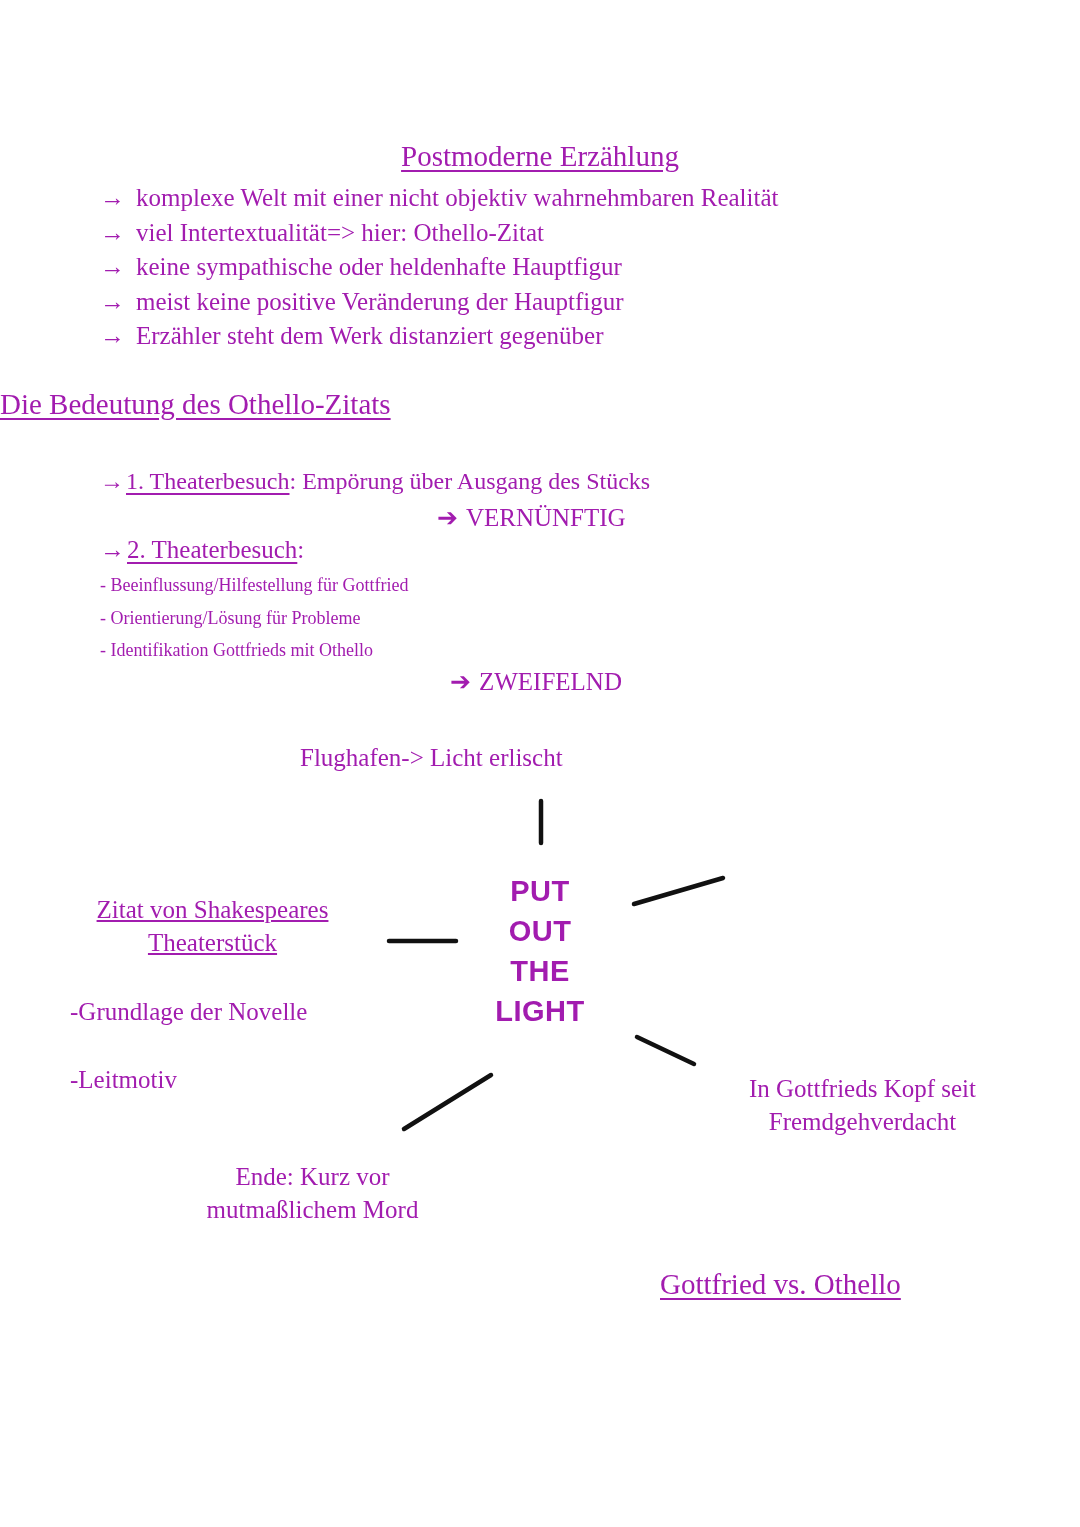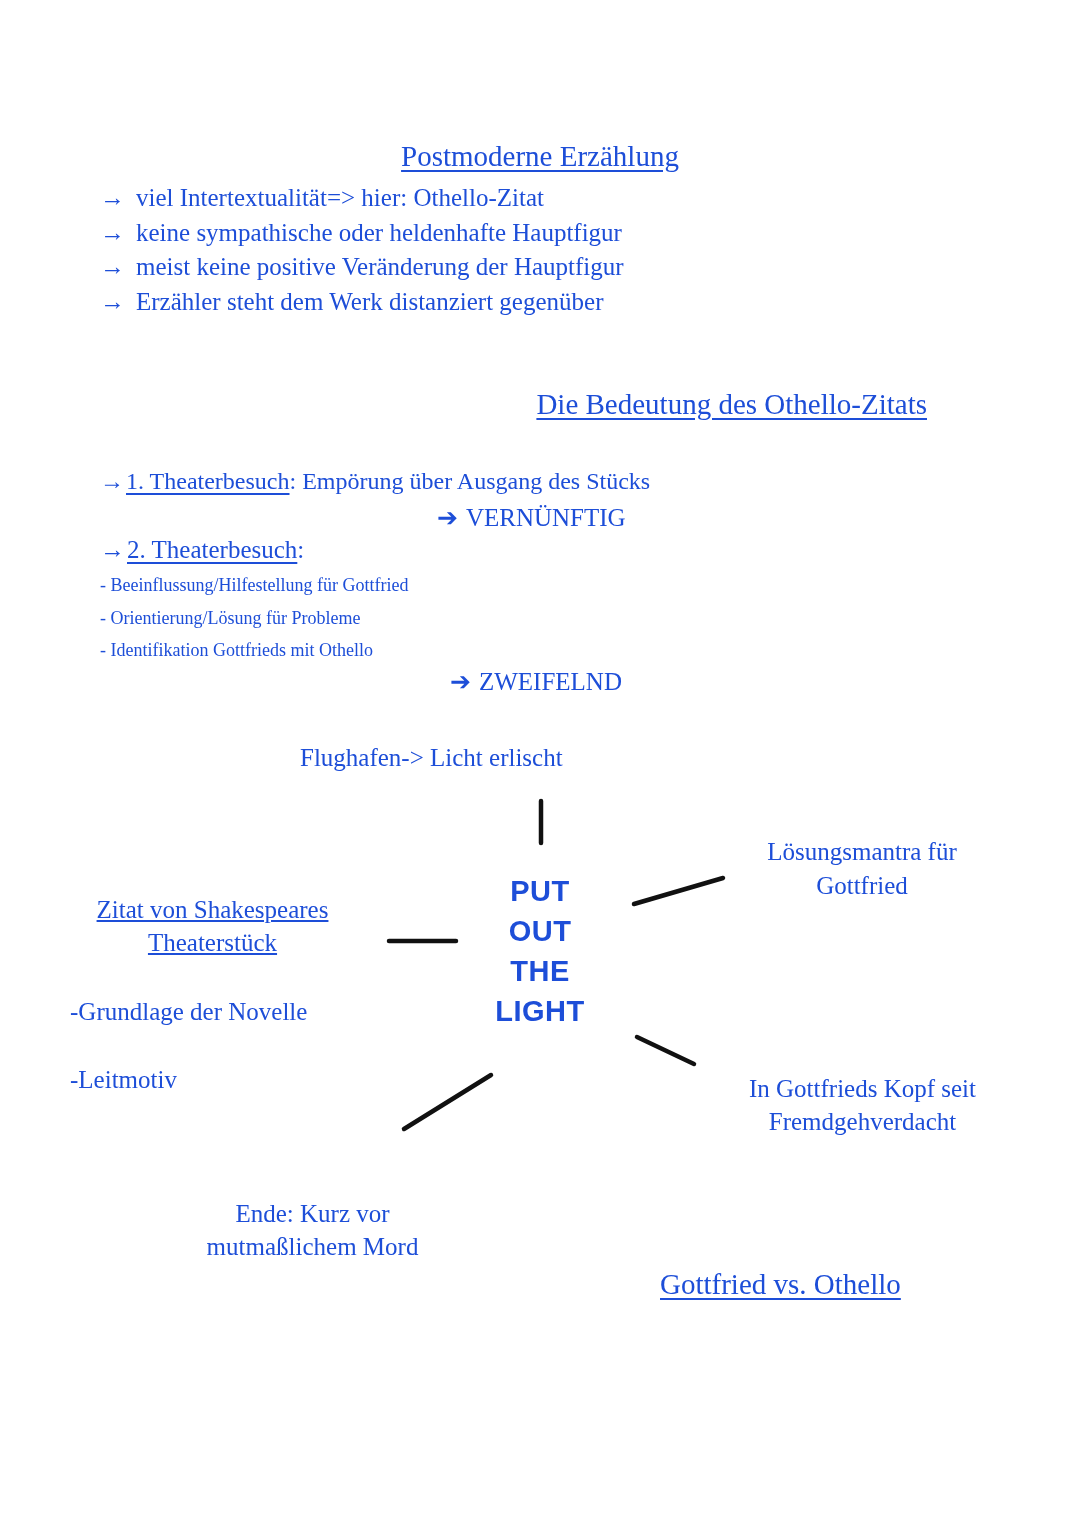--- a/index.html
+++ b/index.html
@@ -2,36 +2,36 @@
 <html lang="de"><head>
 <meta charset="utf-8">
 <style>
   html, body { margin: 0; padding: 0; background: #ffffff; }
   .page {
     position: relative;
     width: 1080px;
     height: 1527px;
     margin: 0 auto;
     background: #ffffff;
-    color: #1d4ed8;
+    color: #a21caf;
     font-family: "Liberation Serif", "DejaVu Serif", serif;
     overflow: hidden;
   }
   .abs { position: absolute; }
   .u { text-decoration: underline; text-underline-offset: 4px; }
 
   .title {
     top: 140px; left: 0; width: 1080px;
     font-size: 29px; font-weight: normal;
     text-align: center;
   }
   .h2 {
     top: 388px; left: 0; width: 927px;
     font-size: 29px; font-weight: normal;
-    text-align: right;
+    text-align: left;
   }
 
   .bullets {
     top: 181px; left: 100px; width: 900px;
     font-size: 25px; line-height: 34.6px;
   }
   .arrow { display: inline-block; margin-right: 11px; }
   .arrow-tight { display: inline-block; margin-right: 2px; }
 
   .visit1 { top: 468px; left: 100px; width: 900px; font-size: 24px; }
@@ -51,21 +51,21 @@
     font-size: 29px; line-height: 40px;
     letter-spacing: 0.5px;
   }
 
   .mm-left { top: 894px; left: 70px; width: 285px; font-size: 25px; line-height: 32.8px; }
   .mm-left .c { text-align: center; text-decoration: underline; }
   .mm-left .l { text-align: left; margin-top: 36px; }
 
   .mm-right-top { top: 835px; left: 748px; width: 228px; font-size: 25px; line-height: 34px; text-align: center; }
   .mm-bottom-right { top: 1072px; left: 730px; width: 265px; font-size: 25px; line-height: 33px; text-align: center; }
-  .mm-bottom-left { top: 1160px; left: 185px; width: 255px; font-size: 25px; line-height: 33px; text-align: center; margin-top: 37px; }
+  .mm-bottom-left { top: 1160px; left: 185px; width: 255px; font-size: 25px; line-height: 33px; text-align: center; }
 
   .footer-heading {
     top: 1268px; left: 660px; width: 300px;
     font-size: 29px; text-align: left;
   }
 
   .connectors {
     position: absolute;
     top: 0; left: 0;
     width: 1080px; height: 1527px;
@@ -74,20 +74,21 @@
   .connectors line { stroke: #111111; stroke-width: 4.5; stroke-linecap: round; }
 </style>
 </head>
 <body>
 
 <div class="page">
 
   <div class="abs title u">Postmoderne Erzählung</div>
 
   <div class="abs bullets">
+    <div><span class="arrow">→</span><span>komplexe Welt mit einer nicht objektiv wahrnehmbaren Realität</span></div>
     <div><span class="arrow">→</span><span>viel Intertextualität=&gt; hier: Othello-Zitat</span></div>
     <div><span class="arrow">→</span><span>keine sympathische oder heldenhafte Hauptfigur</span></div>
     <div><span class="arrow">→</span><span>meist keine positive Veränderung der Hauptfigur</span></div>
     <div><span class="arrow">→</span><span>Erzähler steht dem Werk distanziert gegenüber</span></div>
   </div>
 
   <div class="abs h2 u">Die Bedeutung des Othello-Zitats</div>
 
   <div class="abs visit1">
     <span class="arrow-tight">→</span><span class="u">1. Theaterbesuch</span><span>: Empörung über Ausgang des Stücks</span>
@@ -113,24 +114,20 @@
 
   <div class="abs mm-top">Flughafen-&gt; Licht erlischt</div>
 
   <div class="abs mm-center">
     <div>PUT</div>
     <div>OUT</div>
     <div>THE</div>
     <div>LIGHT</div>
   </div>
 
-  <div class="abs mm-right-top">
-    <div>Lösungsmantra für</div>
-    <div>Gottfried</div>
-  </div>
 
   <div class="abs mm-left">
     <div class="c">Zitat von Shakespeares</div>
     <div class="c">Theaterstück</div>
     <div class="l">-Grundlage der Novelle</div>
     <div class="l">-Leitmotiv</div>
   </div>
 
   <div class="abs mm-bottom-right">
     <div>In Gottfrieds Kopf seit</div>

